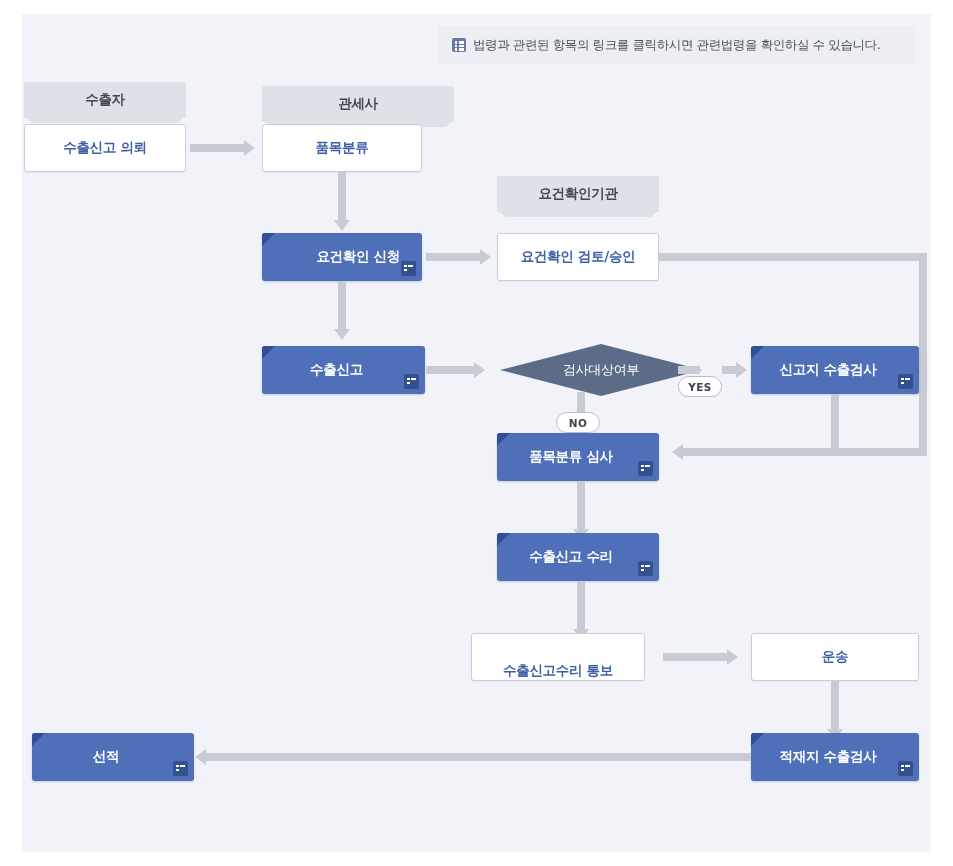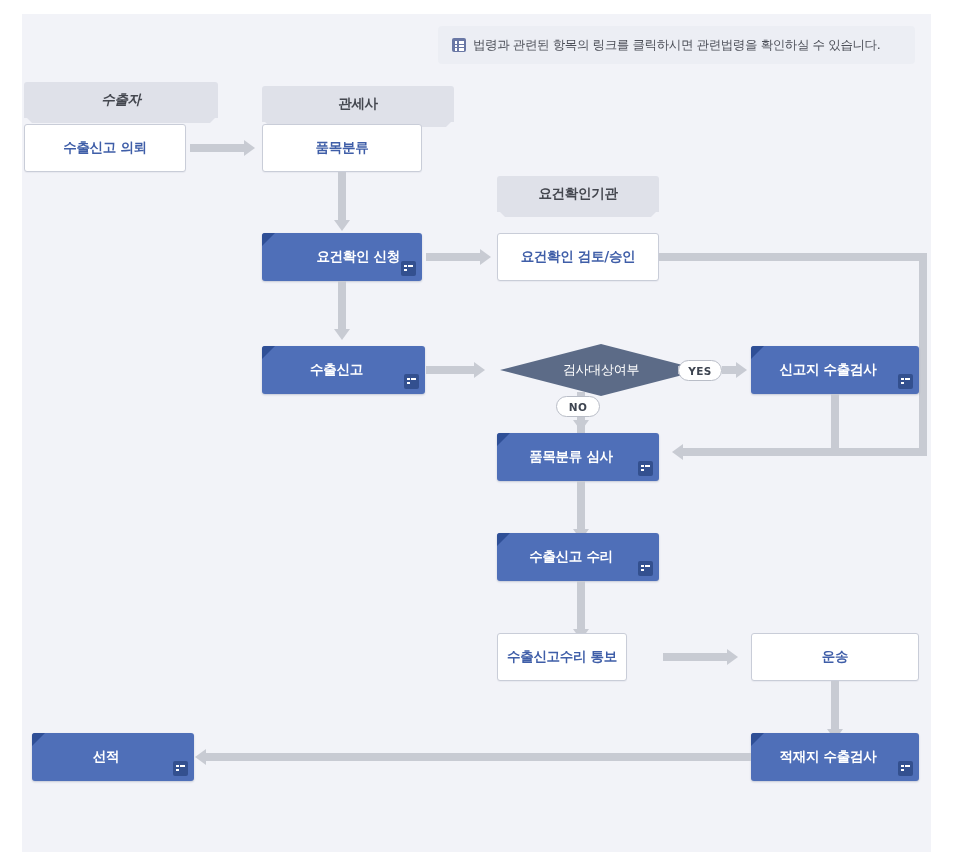--- a/index.html
+++ b/index.html
@@ -145,20 +145,21 @@
     position: absolute;
     background: #ffffff;
     border: 1px solid #b9bdc7;
     border-radius: 11px;
     height: 21px;
     min-width: 40px;
     display: flex; align-items: center; justify-content: center;
     font-size: 10.5px; font-weight: bold; color: #3d4450;
     letter-spacing: 0.4px;
     z-index: 5;
+    margin-top: 16px;
   }
   
   .ln { position: absolute; background: #c8cbd3; }
   .ln-h { height: 8px; }
   .ln-v { width: 8px; }
   .arrow { position: absolute; width: 0; height: 0; }
   .arrow-r { border-left: 11px solid #c8cbd3; border-top: 8px solid transparent; border-bottom: 8px solid transparent; }
   .arrow-l { border-right: 11px solid #c8cbd3; border-top: 8px solid transparent; border-bottom: 8px solid transparent; }
   .arrow-d { border-top: 11px solid #c8cbd3; border-left: 8px solid transparent; border-right: 8px solid transparent; }
 </style>
@@ -172,21 +173,21 @@
       <span class="a"></span>
         <span class="b"></span>
       <span class="c"></span>
         <span class="d"></span>
       <span class="e"></span>
         <span class="f"></span>
     </span>
     <span>법령과 관련된 항목의 링크를 클릭하시면 관련법령을 확인하실 수 있습니다.</span>
   </div>
 
-  <div class="node role-head" style="left:2px; top:68px; width:194px;font-style:italic;">
+  <div class="node role-head" style="left:2px; top:68px; width:162px;">
     <span>수출자</span>
   </div>
 
   <div class="node role-head" style="left:240px; top:72px; width:192px;">
     <span>관세사</span>
   </div>
 
   <div class="node role-head" style="left:475px; top:162px; width:162px;">
     <span>요건확인기관</span>
   </div>
@@ -287,21 +288,21 @@
     <span class="label">수출신고 수리</span>
     <span class="law-icon">
       <i></i><b></b><s></s>
       <span class="r2b"></span><span class="r3a"></span><span class="r3b"></span>
     </span>
   </div>
 
   <div class="ln ln-v" style="left:555px; top:567px; height:48px;"></div>
   <div class="arrow arrow-d" style="left:551px; top:615px;"></div>
 
-  <div class="node box-white" style="left:475px; top:619px; width:130px;">
+  <div class="node box-white" style="left:449px; top:619px; width:174px;align-items:flex-end;">
     <span>수출신고수리 통보</span>
   </div>
 
   <div class="ln ln-h" style="left:641px; top:639px; width:64px;"></div>
   <div class="arrow arrow-r" style="left:705px; top:635px;"></div>
 
   <div class="node box-white" style="left:729px; top:619px; width:168px;">
     <span>운송</span>
   </div>
 

